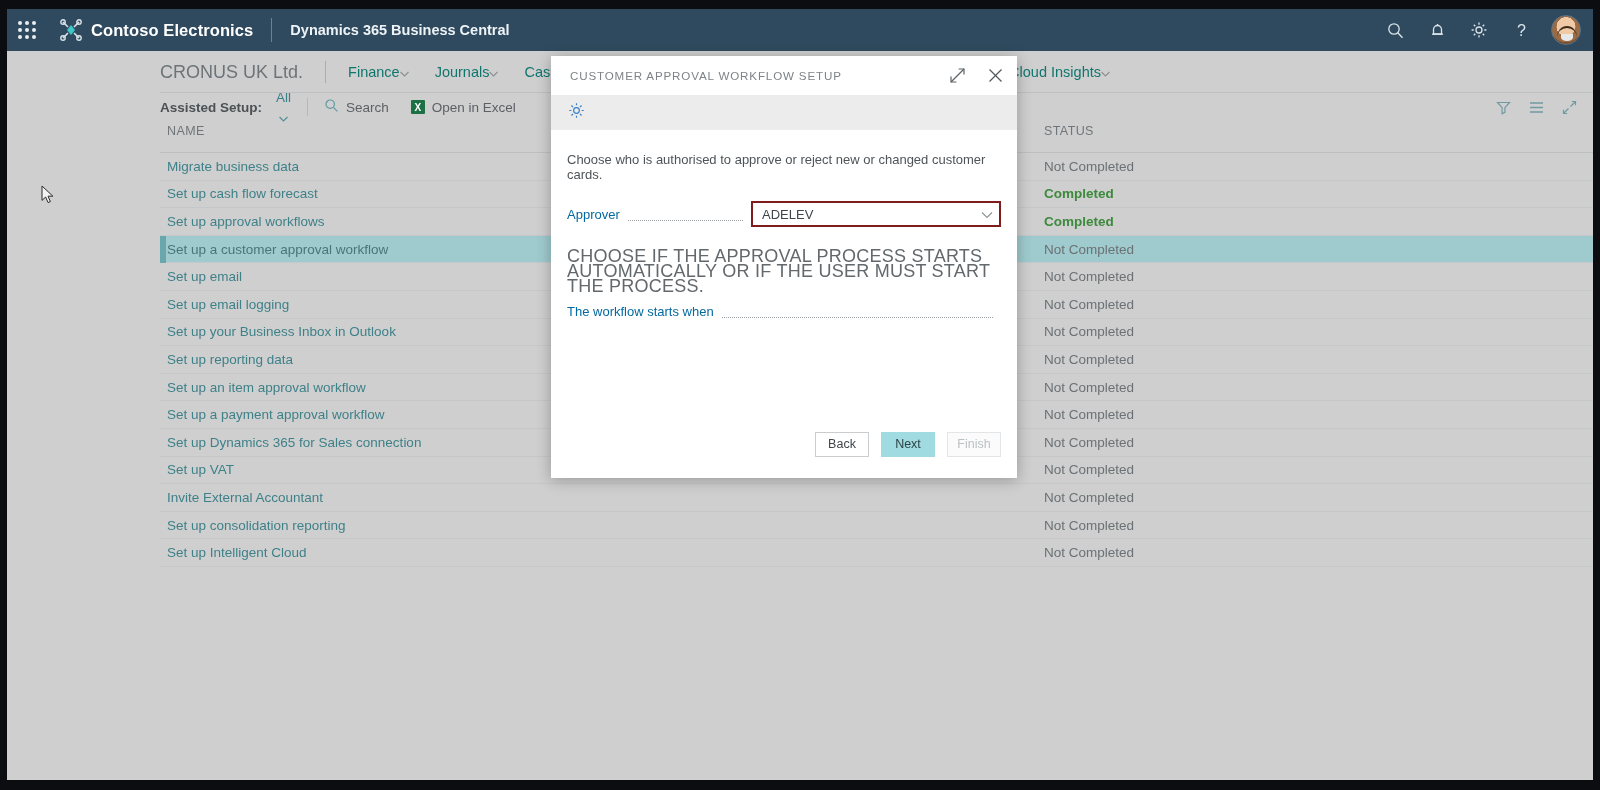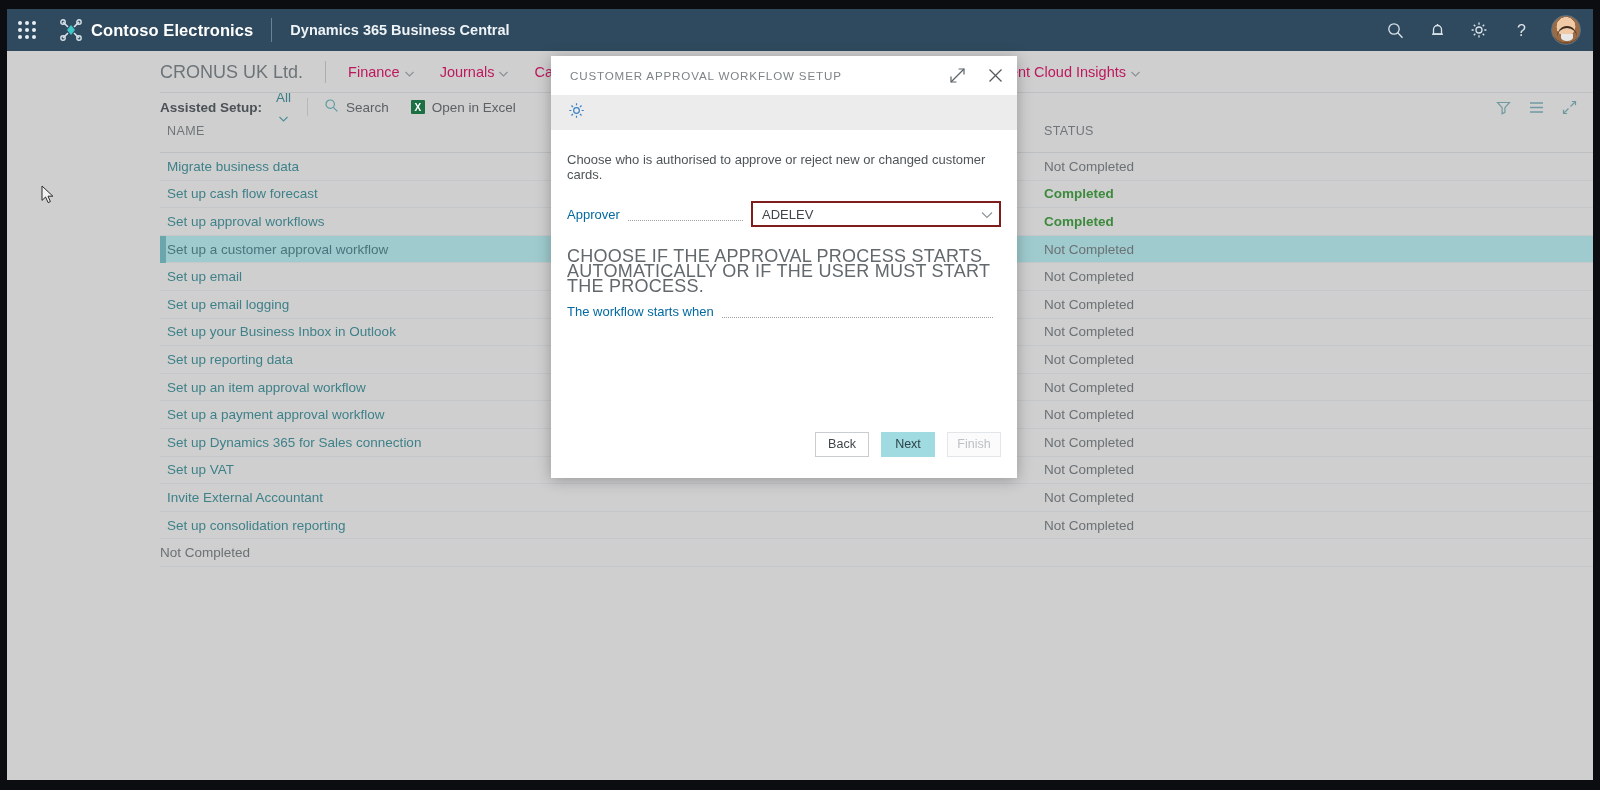--- a/index.html
+++ b/index.html
@@ -66,22 +66,22 @@
   .navbar {
     position:absolute; left: 7px; top: 51px; right: 7px; height: 42px;
     background:#cfcfcf; display:flex; align-items:center; padding-left: 153px;
   }
   .company {
     color:#6d7478; font-size: 18px; font-weight: 400; white-space:nowrap;
   }
   .nav-sep { width:1px; height:22px; background:#a9aeb1; margin: 0 22px;}
   .nav-items { display:flex; align-items:center; gap: 26px; }
   .nav-item {
-    color:#be185d; font-size:14.5px; white-space:nowrap; cursor:pointer;
-    display:flex; align-items:center; gap:5px;
+    color:#0f766e; font-size:14.5px; white-space:nowrap; cursor:pointer;
+    display:flex; align-items:center; 
   }
   .chev { display:inline-block; }
   .underline-row {
     position:absolute; left: 160px; top: 92px; right: 7px; height:1px; background:#bdc1c4;
   }
 
   
   .toolbar {
     position:absolute; left:7px; top:93px; right:7px; height:28px;
     display:flex; align-items:center; padding-left:153px; gap: 0;
@@ -407,20 +407,21 @@
         </div>
         <div class="trow">
           <div class="td-name">Invite External Accountant</div>
           <div class="td-status">Not Completed</div>
         </div>
         <div class="trow">
           <div class="td-name">Set up consolidation reporting</div>
           <div class="td-status">Not Completed</div>
         </div>
         <div class="trow">
+          <div class="td-name">Set up Intelligent Cloud</div>
           <div class="td-status">Not Completed</div>
         </div>
       </div>
   </div>
 
   <div class="modal-shadow"></div>
   <div class="modal">
     <div class="modal-head">
       <div class="modal-title">CUSTOMER APPROVAL WORKFLOW SETUP</div>
       <div class="modal-head-btns">

